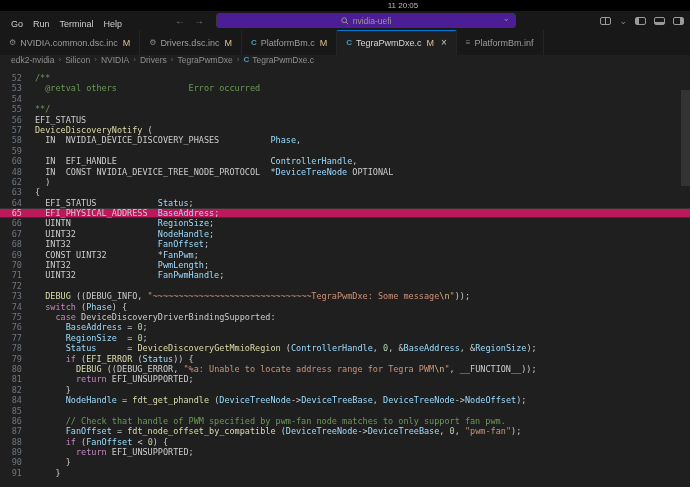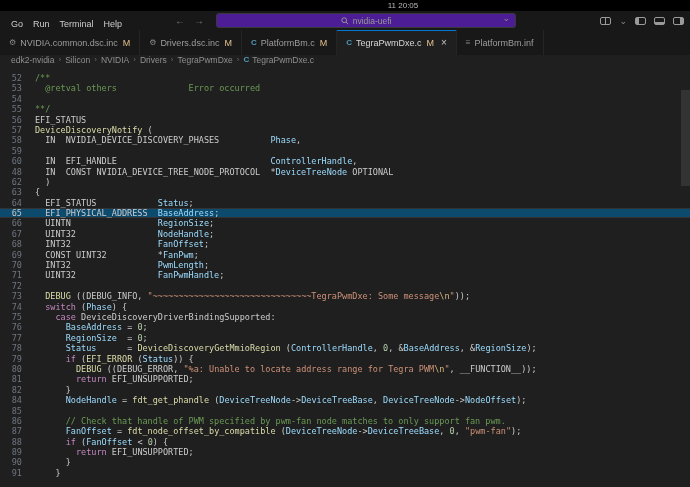--- a/index.html
+++ b/index.html
@@ -39,21 +39,21 @@
   
   .breadcrumb-bar{flex:0 0 17px;background:#1f1f1f;display:flex;align-items:flex-start;color:#8f8f8f;font-size:8.5px;padding:0 11px;gap:4px;white-space:nowrap;}
   .crumb{cursor:default;}
   .crumb-sep{color:#666;font-size:8px;}
   .crumb-file{display:flex;align-items:center;gap:3px;}
   .crumb-file .file-icon{font-size:8px;}
 
   
   .editor{flex:1 1 auto;position:relative;background:#1f1f1f;font-family:"DejaVu Sans Mono",monospace;font-size:8.5px;line-height:10.4px;padding-top:1px;overflow:hidden;}
   .code-line{display:flex;height:10.4px;white-space:pre;}
-  .code-line.active{background:#0c4a6e;box-shadow:inset 0 1px 0 #333,inset 0 -1px 0 #333;}
+  .code-line.active{background:#be185d;box-shadow:inset 0 1px 0 #333,inset 0 -1px 0 #333;}
   .gutter{flex:0 0 22px;text-align:right;color:#6e7681;}
   .code-line.active .gutter{color:#c8c8c8;}
   .code-text{margin-left:13px;}
   .tk-p{color:#cccccc}.tk-c{color:#6a9955}.tk-s{color:#ce9178}.tk-e{color:#d7ba7d}
   .tk-k{color:#c586c0}.tk-f{color:#dcdcaa}.tk-v{color:#9cdcfe}.tk-n{color:#b5cea8}
   .scrollbar{position:absolute;right:0;top:18px;width:9px;height:96px;background:rgba(121,121,121,0.22);}
 </style>
 </head>
 <body>
 

